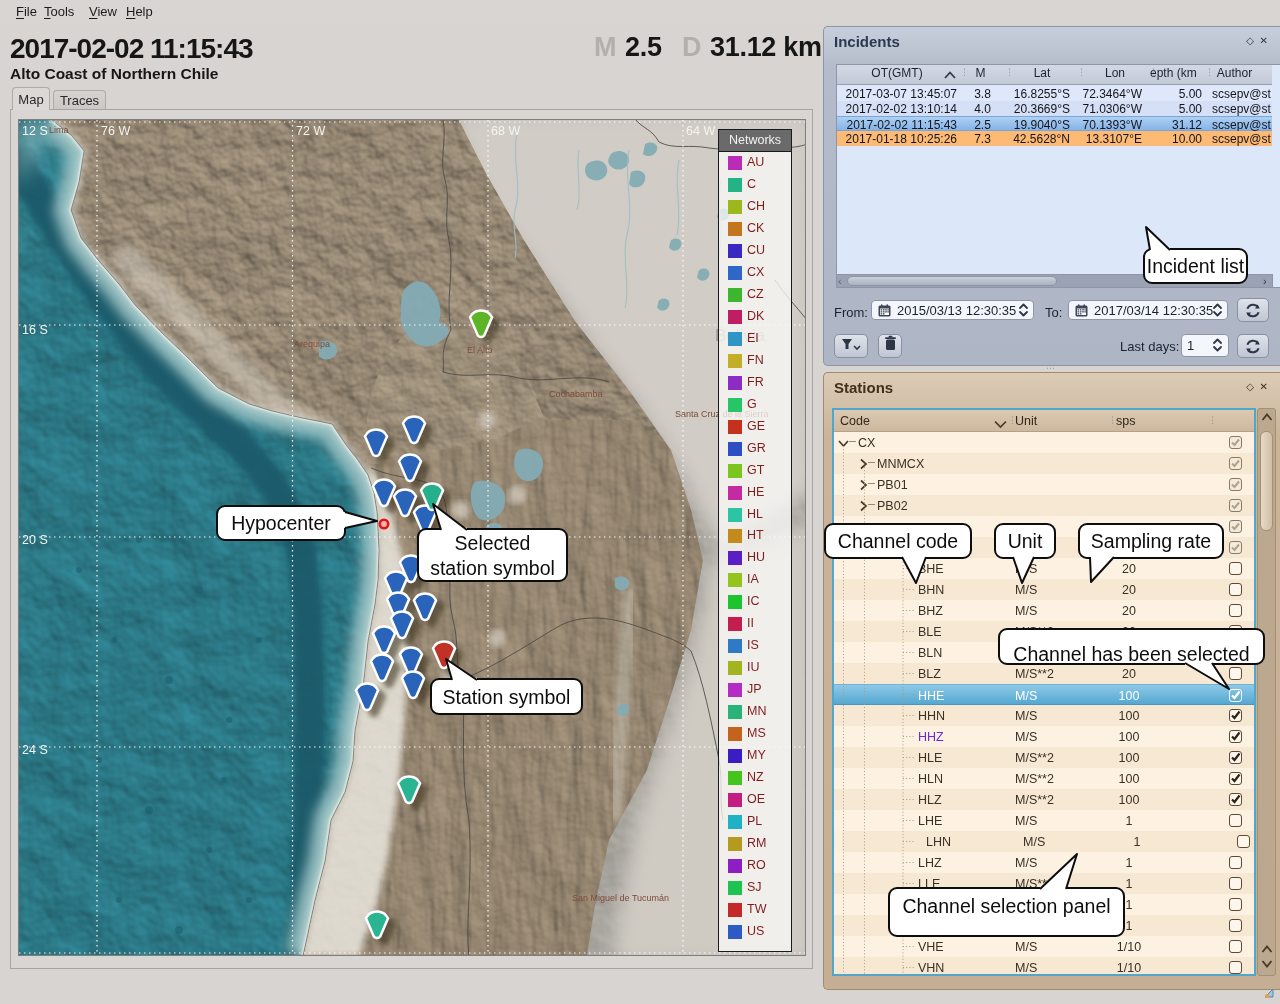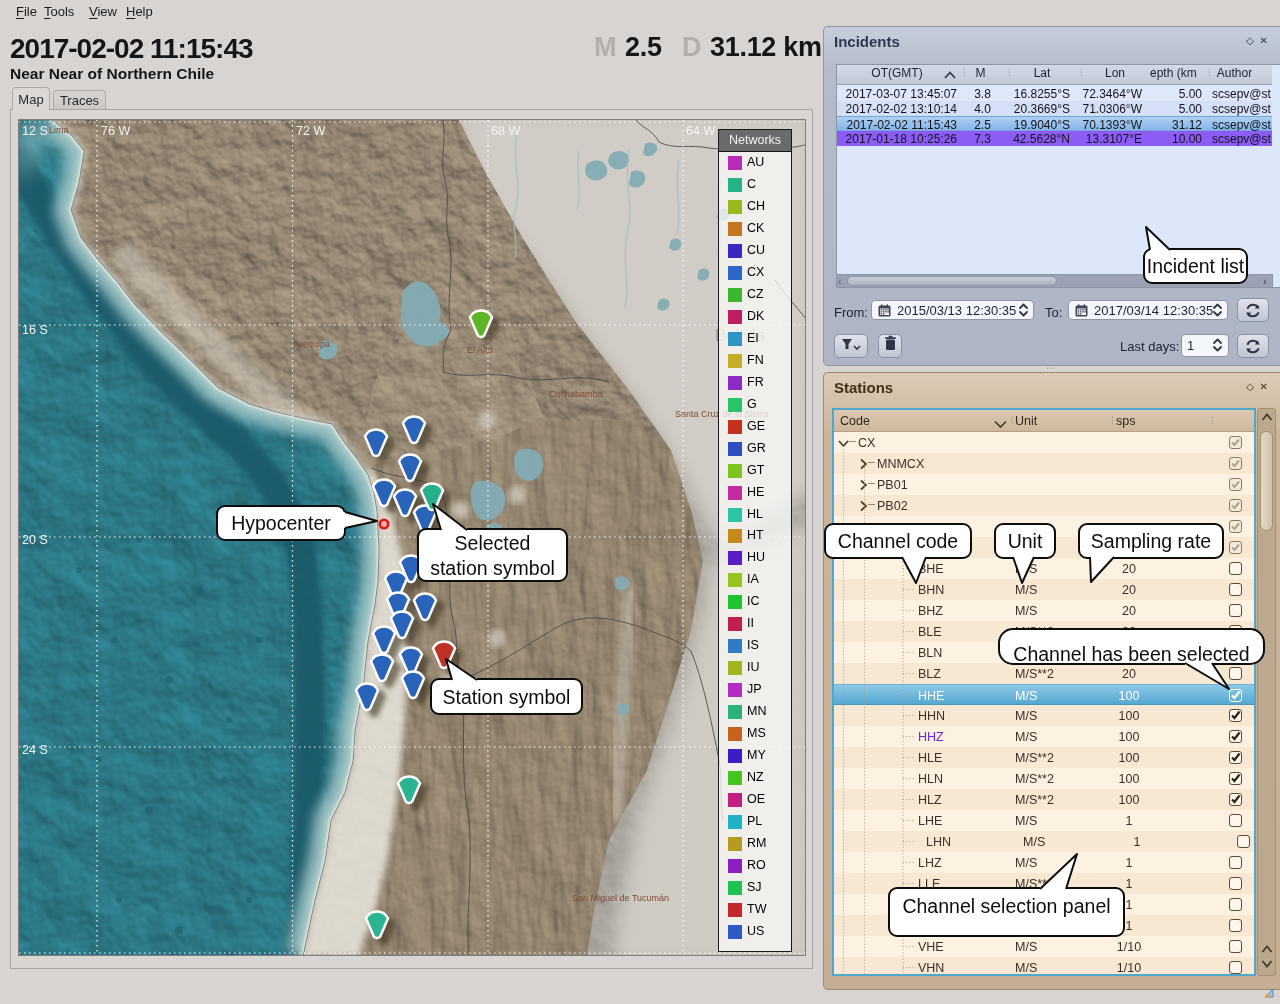--- a/index.html
+++ b/index.html
@@ -16,21 +16,21 @@
 #subtitle { left:10px; top:65px; font-size:15.5px; font-weight:bold; color:#161616; }
 .tab { border:1px solid #aeaaa7; border-bottom:none; border-radius:4px 4px 0 0; font-size:13px; color:#2a2a2a; text-align:center; }
 #tabMap { left:12px; top:87px; width:38px; height:23px; background:#dcd8d5; z-index:3; padding-top:4px; }
 #tabTraces { left:53px; top:90px; width:53px; height:20px; background:linear-gradient(#d7d3d0,#cbc7c4); z-index:1; padding-top:2px; }
 #pane { left:10px; top:109px; width:803px; height:860px; border:1px solid #a8a4a1; background:#d9d5d2; z-index:2; }
 #mapwrap { left:18px; top:119px; width:788px; height:837px; border:1px solid #7d7d7b; background:#c9c4bb; z-index:4; overflow:hidden; }
 #legend { position:absolute; left:699px; top:9px; width:74px; height:823px; background:rgba(250,250,249,0.76); border:1px solid #1a1a1a; z-index:6; }
 #legend .hdr { height:22px; background:#6a6a6a; color:#f2f2f2; font-size:12.5px; text-align:center; padding-top:3px; border-bottom:1px solid #1a1a1a; }
 #legend .row { position:relative; height:21.97px; }
 #legend .sw { position:absolute; left:9px; top:4px; width:14px; height:14px; }
-#legend .lb { position:absolute; left:28px; top:3px; font-size:12.5px; color:#000000; }
+#legend .lb { position:absolute; left:28px; top:3px; font-size:12.5px; color:#7f1d1d; }
 #incidents { left:823px; top:26px; width:457px; height:340px; background:linear-gradient(#c7cedb 0%, #b4bccb 12%, #aeb6c6 100%); border:1px solid #8d95a7; border-right:none; border-radius:5px 0 0 5px; z-index:2; }
 #stations  { left:823px; top:372px; width:457px; height:618px; background:linear-gradient(#dccbb6 0%, #cab59c 10%, #c4ae94 100%); border:1px solid #a08a70; border-right:none; border-radius:5px 0 0 5px; z-index:2; }
 .ptitle { font-size:15px; font-weight:bold; }
 #itable { position:absolute; left:12px; top:37px; width:478px; height:224px; background:#dde7fa; border:1px solid #8d95a7; }
 #ihead { position:absolute; left:0; top:0; width:435px; height:20px; background:linear-gradient(#d3d9e4,#c2c9d7); border-bottom:1px solid #98a0b0; color:#1d2430; font-size:12px; }
 .irow { position:absolute; left:0; width:435px; height:15px; font-size:12px; color:#14141c; }
 .icell { position:absolute; top:1px; white-space:nowrap; }
 #stree { position:absolute; left:8px; top:35px; width:424px; height:568px; border:2px solid #4fa7cb; background:#fbf0dd; overflow:hidden; }
 #shead { position:absolute; left:0; top:0; width:420px; height:22px; background:linear-gradient(#dcc9b2,#cdb89f); border-bottom:1px solid #b6a089; color:#33261a; font-size:12.5px; }
 .srow { position:absolute; left:0; width:420px; height:21px; font-size:12.5px; color:#3a3026; }
@@ -47,21 +47,21 @@
     <span style="left:89px"><u>V</u>iew</span>
     <span style="left:126px"><u>H</u>elp</span>
   </div>
 <div class="abs" id="title">2017-02-02 11:15:43</div>
 <div class="abs" id="magdep" style="left:0; top:32px; width:1280px; height:40px;">
     <span class="g" style="left:594px">M</span>
     <span style="left:625px">2.5</span>
     <span class="g" style="left:682px">D</span>
     <span style="left:710px">31.12 km</span>
   </div>
-<div class="abs" id="subtitle">Near Near of Northern Chile</div>
+<div class="abs" id="subtitle">Alto Coast of Northern Chile</div>
 <div class="abs tab" id="tabMap">Map</div>
 <div class="abs tab" id="tabTraces">Traces</div>
 <div class="abs" id="pane"></div>
 <div class="abs" style="left:1046px; top:367px; width:14px; height:3px; color:#8a93a5; font-size:9px; line-height:3px; z-index:3;">⋯</div>
 <div class="abs" id="mapwrap">
 <svg width="788" height="837" viewBox="0 0 788 837">
 <defs>
 <filter id="reliefLo" color-interpolation-filters="sRGB" x="-5%" y="-5%" width="110%" height="110%">
   <feTurbulence type="fractalNoise" baseFrequency="0.011" numOctaves="3" seed="11" result="n"></feTurbulence>
   <feDiffuseLighting in="n" lighting-color="#ffffff" surfaceScale="4.5" result="lt">
@@ -457,21 +457,21 @@
         <div class="icell" style="left:375px; width:70px; text-align:left;">scsepv@st</div>
       </div>
 <div class="irow" style="top:51px; background:linear-gradient(#aed0f2,#85b4e8); border-top:1px solid #79a6da; border-bottom:1px solid #79a6da; height:15px;">
         <div class="icell" style="left:2px; width:118px; text-align:right;">2017-02-02 11:15:43</div>
         <div class="icell" style="left:128px; width:35px; text-align:center;">2.5</div>
         <div class="icell" style="left:153px; width:80px; text-align:right;">19.9040°S</div>
         <div class="icell" style="left:233px; width:72px; text-align:right;">70.1393°W</div>
         <div class="icell" style="left:299px; width:66px; text-align:right;">31.12</div>
         <div class="icell" style="left:375px; width:70px; text-align:left;">scsepv@st</div>
       </div>
-<div class="irow" style="top:66px; background:#8b5cf6;">
+<div class="irow" style="top:66px; background:#fdba74;">
         <div class="icell" style="left:2px; width:118px; text-align:right;">2017-01-18 10:25:26</div>
         <div class="icell" style="left:128px; width:35px; text-align:center;">7.3</div>
         <div class="icell" style="left:153px; width:80px; text-align:right;">42.5628°N</div>
         <div class="icell" style="left:233px; width:72px; text-align:right;">13.3107°E</div>
         <div class="icell" style="left:299px; width:66px; text-align:right;">10.00</div>
         <div class="icell" style="left:375px; width:70px; text-align:left;">scsepv@st</div>
       </div>
 </div>
 <div class="abs" style="left:12px; top:247px; width:437px; height:14px; background:#9aa2b4; border:1px solid #8d95a7;">
 <div class="abs" style="left:1px; top:0px; width:8px; height:12px; color:#5a6275; font-size:11px; line-height:12px;">‹</div>
@@ -844,21 +844,21 @@
 <div class="callout" style="left:994px; top:523px; width:62px; height:36px; font-size:19.5px; line-height:25.35px; padding-top:4.324999999999999px;">Unit</div>
 <svg class="ctail" style="left:1009px; top:553px;" width="33" height="38">
     <line x1="4" y1="4" x2="25" y2="4" stroke="#ffffff" stroke-width="4.5"></line>
     <path d="M4,4 L13,30 L25,4" fill="#ffffff" stroke="#0d0d0d" stroke-width="2" stroke-linejoin="round"></path>
   </svg>
 <div class="callout" style="left:1078px; top:523px; width:146px; height:36px; font-size:19.5px; line-height:25.35px; padding-top:4.324999999999999px;">Sampling rate</div>
 <svg class="ctail" style="left:1086px; top:553px;" width="36" height="37">
     <line x1="4" y1="4" x2="28" y2="4" stroke="#ffffff" stroke-width="4.5"></line>
     <path d="M4,4 L5,29 L28,4" fill="#ffffff" stroke="#0d0d0d" stroke-width="2" stroke-linejoin="round"></path>
   </svg>
-<div class="callout" style="left:998px; top:628px; width:267px; height:37px; font-size:19.5px; line-height:25.35px; padding-top:12px;border-radius:15px;">Channel has been selected</div>
+<div class="callout" style="left:998px; top:628px; width:267px; height:37px; font-size:19.5px; line-height:25.35px; padding-top:12px;">Channel has been selected</div>
 <svg class="ctail" style="left:1181px; top:659px;" width="56" height="38">
     <line x1="4" y1="4" x2="31" y2="4" stroke="#ffffff" stroke-width="4.5"></line>
     <path d="M4,4 L48,30 L31,4" fill="#ffffff" stroke="#0d0d0d" stroke-width="2" stroke-linejoin="round"></path>
   </svg>
 <div class="callout" style="left:888px; top:887px; width:237px; height:50px; font-size:19.5px; line-height:25.35px; padding-top:5.324999999999999px;">Channel selection panel</div>
 <svg class="ctail" style="left:1036px; top:850px;" width="49" height="47">
     <line x1="4" y1="39" x2="30" y2="39" stroke="#ffffff" stroke-width="4.5"></line>
     <path d="M4,39 L41,4 L30,39" fill="#ffffff" stroke="#0d0d0d" stroke-width="2" stroke-linejoin="round"></path>
   </svg>
 <div class="abs" style="left:1262px; top:986px; width:14px; height:14px; z-index:5;">

